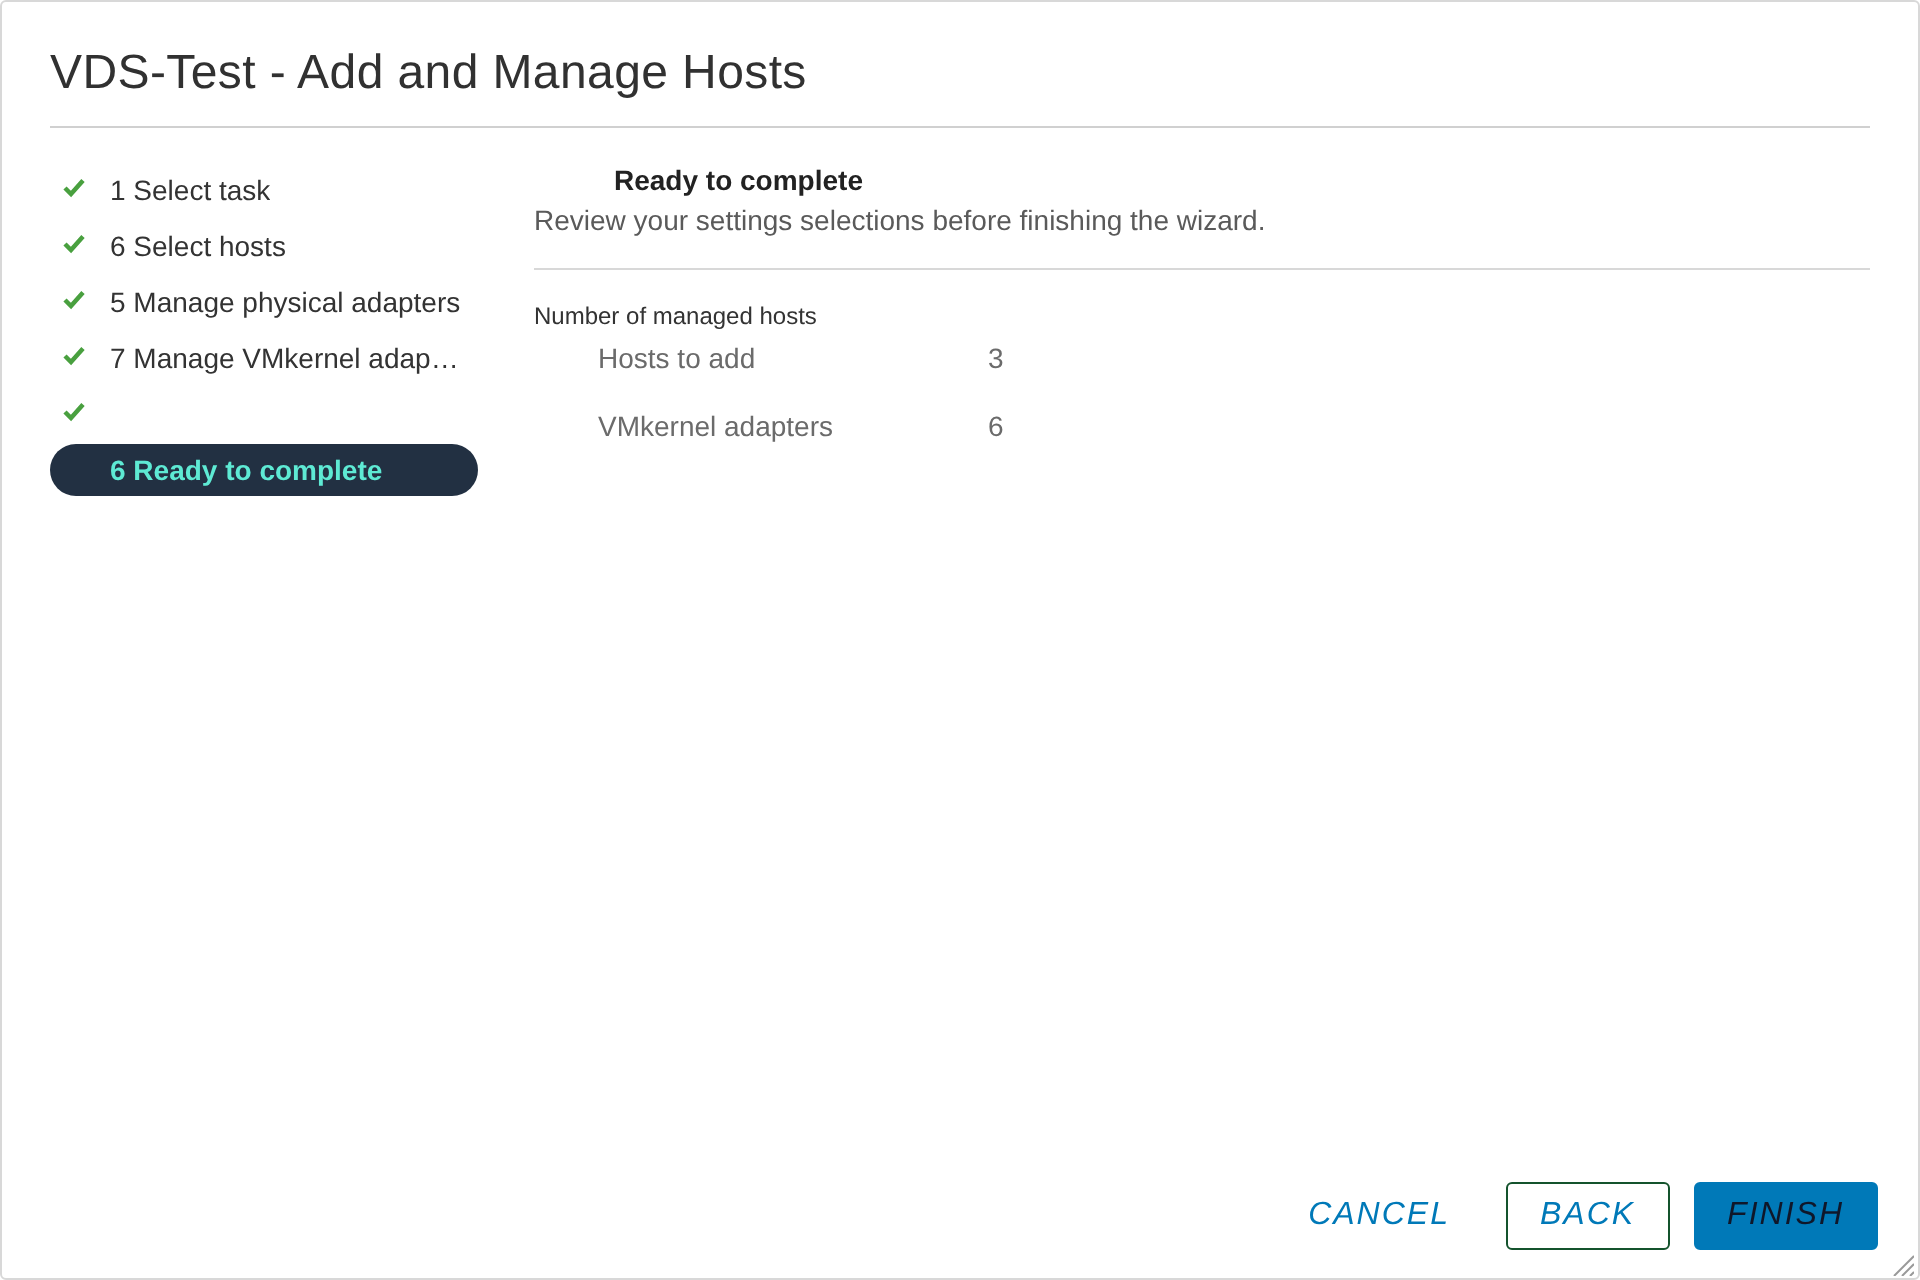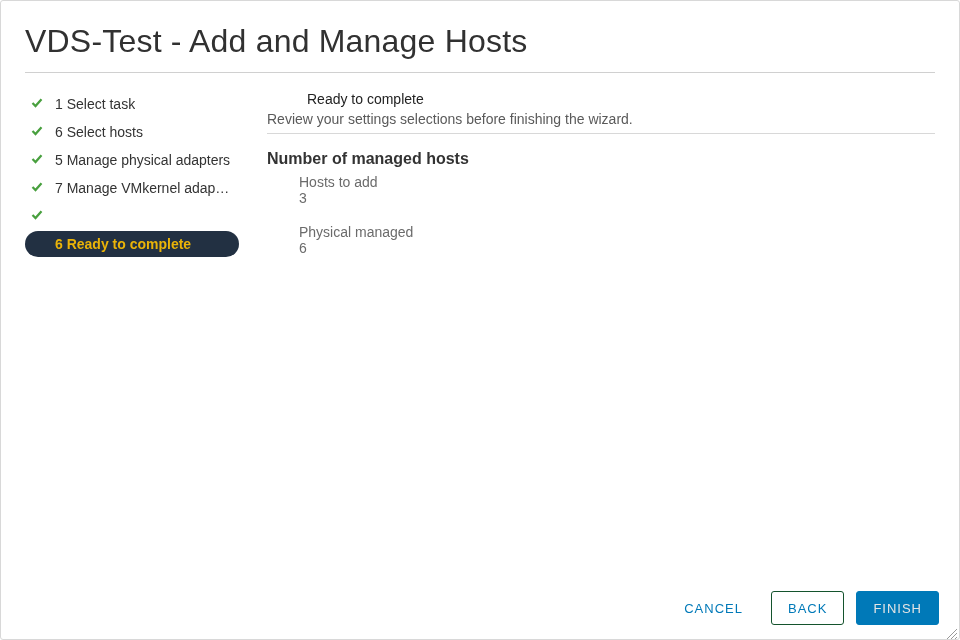--- a/index.html
+++ b/index.html
@@ -17,21 +17,21 @@
       width: 100%;
       height: 100%;
       display: flex;
       flex-direction: column;
       padding: 0;
     }
     .header {
       padding: 22px 24px 6px 24px;
     }
     .title {
-      font-size: 32px;
+      font-size: 24px;
       font-weight: 300;
       color: #313131;
       letter-spacing: 0.2px;
     }
     .hr-top {
       border: none;
       border-top: 1px solid #d0d0d0;
       margin: 6px 24px 0 24px;
     }
     .body {
@@ -66,105 +66,105 @@
       font-weight: bold;
       margin-right: 8px;
     }
     .step.done .label { color: #333; }
     .step.active {
       background: #223042;
       color: #fff;
     }
     .step.active .check { visibility: hidden; }
     .step.active .label {
-      color: #eab308;
+      color: #5eead4;
       font-weight: 600;
     }
     .step .label {
       overflow: hidden;
       text-overflow: ellipsis;
       white-space: nowrap;
     }
 
     .content {
       flex: 1;
       min-width: 0;
       padding-top: 2px;
     }
     .section-title {
       font-size: 14px;
-      font-weight: 400;
+      font-weight: 700;
       color: #222;
       margin-bottom: 4px;
       padding-left: 40px;
     }
     .section-desc {
       font-size: 14px;
       color: #5a5a5a;
-      margin-bottom: 6px;
+      margin-bottom: 16px;
     }
     .content hr.divider {
       border: none;
       border-top: 1px solid #d8d8d8;
       margin: 6px 0 16px 0;
     }
     .group {
       margin-bottom: 14px;
     }
     .group-title {
-      font-size: 16px;
-      font-weight: 700;
+      font-size: 12px;
+      font-weight: 400;
       color: #333;
       margin-bottom: 4px;
     }
     .row {
       display: flex;
       padding: 2px 0 2px 32px;
       font-size: 14px;
       color: #6b6b6b;
-      flex-direction: column;
     }
     .row .key {
       width: 195px;
     }
     .row .val {
       color: #6b6b6b;
     }
 
     .footer {
       display: flex;
       justify-content: flex-end;
       align-items: center;
       gap: 12px;
       padding: 14px 20px 14px 20px;
     }
     .btn {
       height: 34px;
       padding: 0 16px;
-      font-size: 13px;
+      font-size: 16px;
       letter-spacing: 1px;
       font-weight: 500;
       border-radius: 3px;
       cursor: pointer;
       background: #fff;
+      font-style: italic;
     }
     .btn-link {
       border: none;
       color: #0079b8;
       background: transparent;
       font-weight: 500;
     }
     .btn-outline {
       border: 1px solid #14532d;
       color: #0079b8;
     }
     .btn-primary {
       border: 1px solid #0079b8;
       background: #0079b8;
-      color: #e5e5e5;
+      color: #0f172a;
     }
     .resize-grip {
       position: absolute;
       right: 2px;
       bottom: 2px;
       width: 12px;
       height: 12px;
       color: #888;
     }
     .checkmark-svg {
@@ -239,21 +239,21 @@
       <div class="group">
         <div class="group-title">Number of managed hosts</div>
         <div class="row">
           <span class="key">Hosts to add</span>
           <span class="val">3</span>
         </div>
       </div>
 
       <div class="group">
         <div class="row">
-          <span class="key">Physical managed</span>
+          <span class="key">VMkernel adapters</span>
           <span class="val">6</span>
         </div>
       </div>
     </div>
   </div>
 
   <div class="footer">
     <button class="btn btn-link">CANCEL</button>
     <button class="btn btn-outline">BACK</button>
     <button class="btn btn-primary">FINISH</button>

